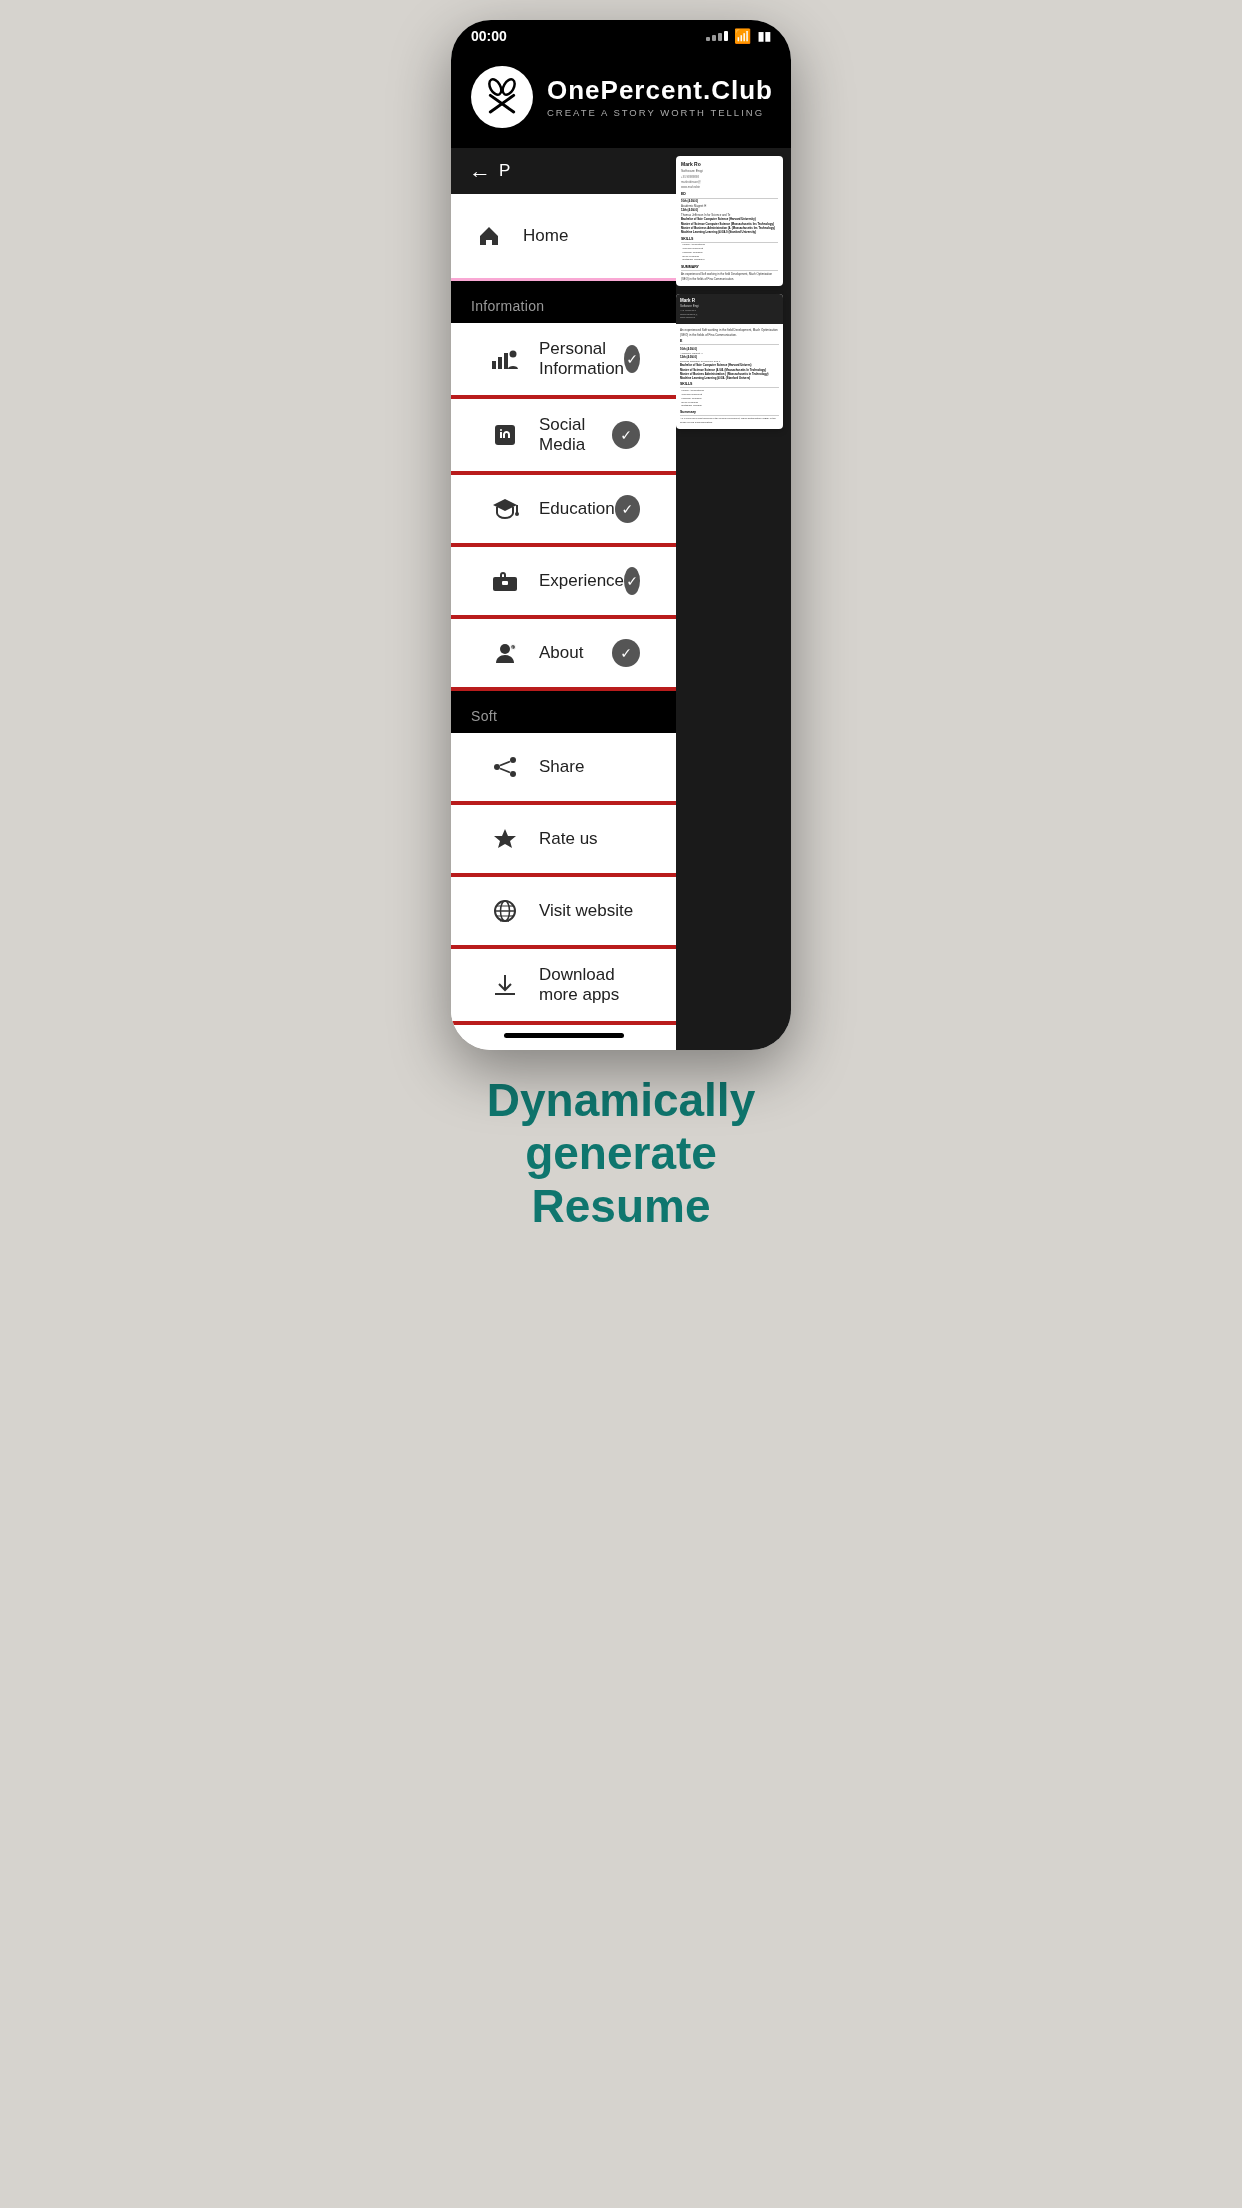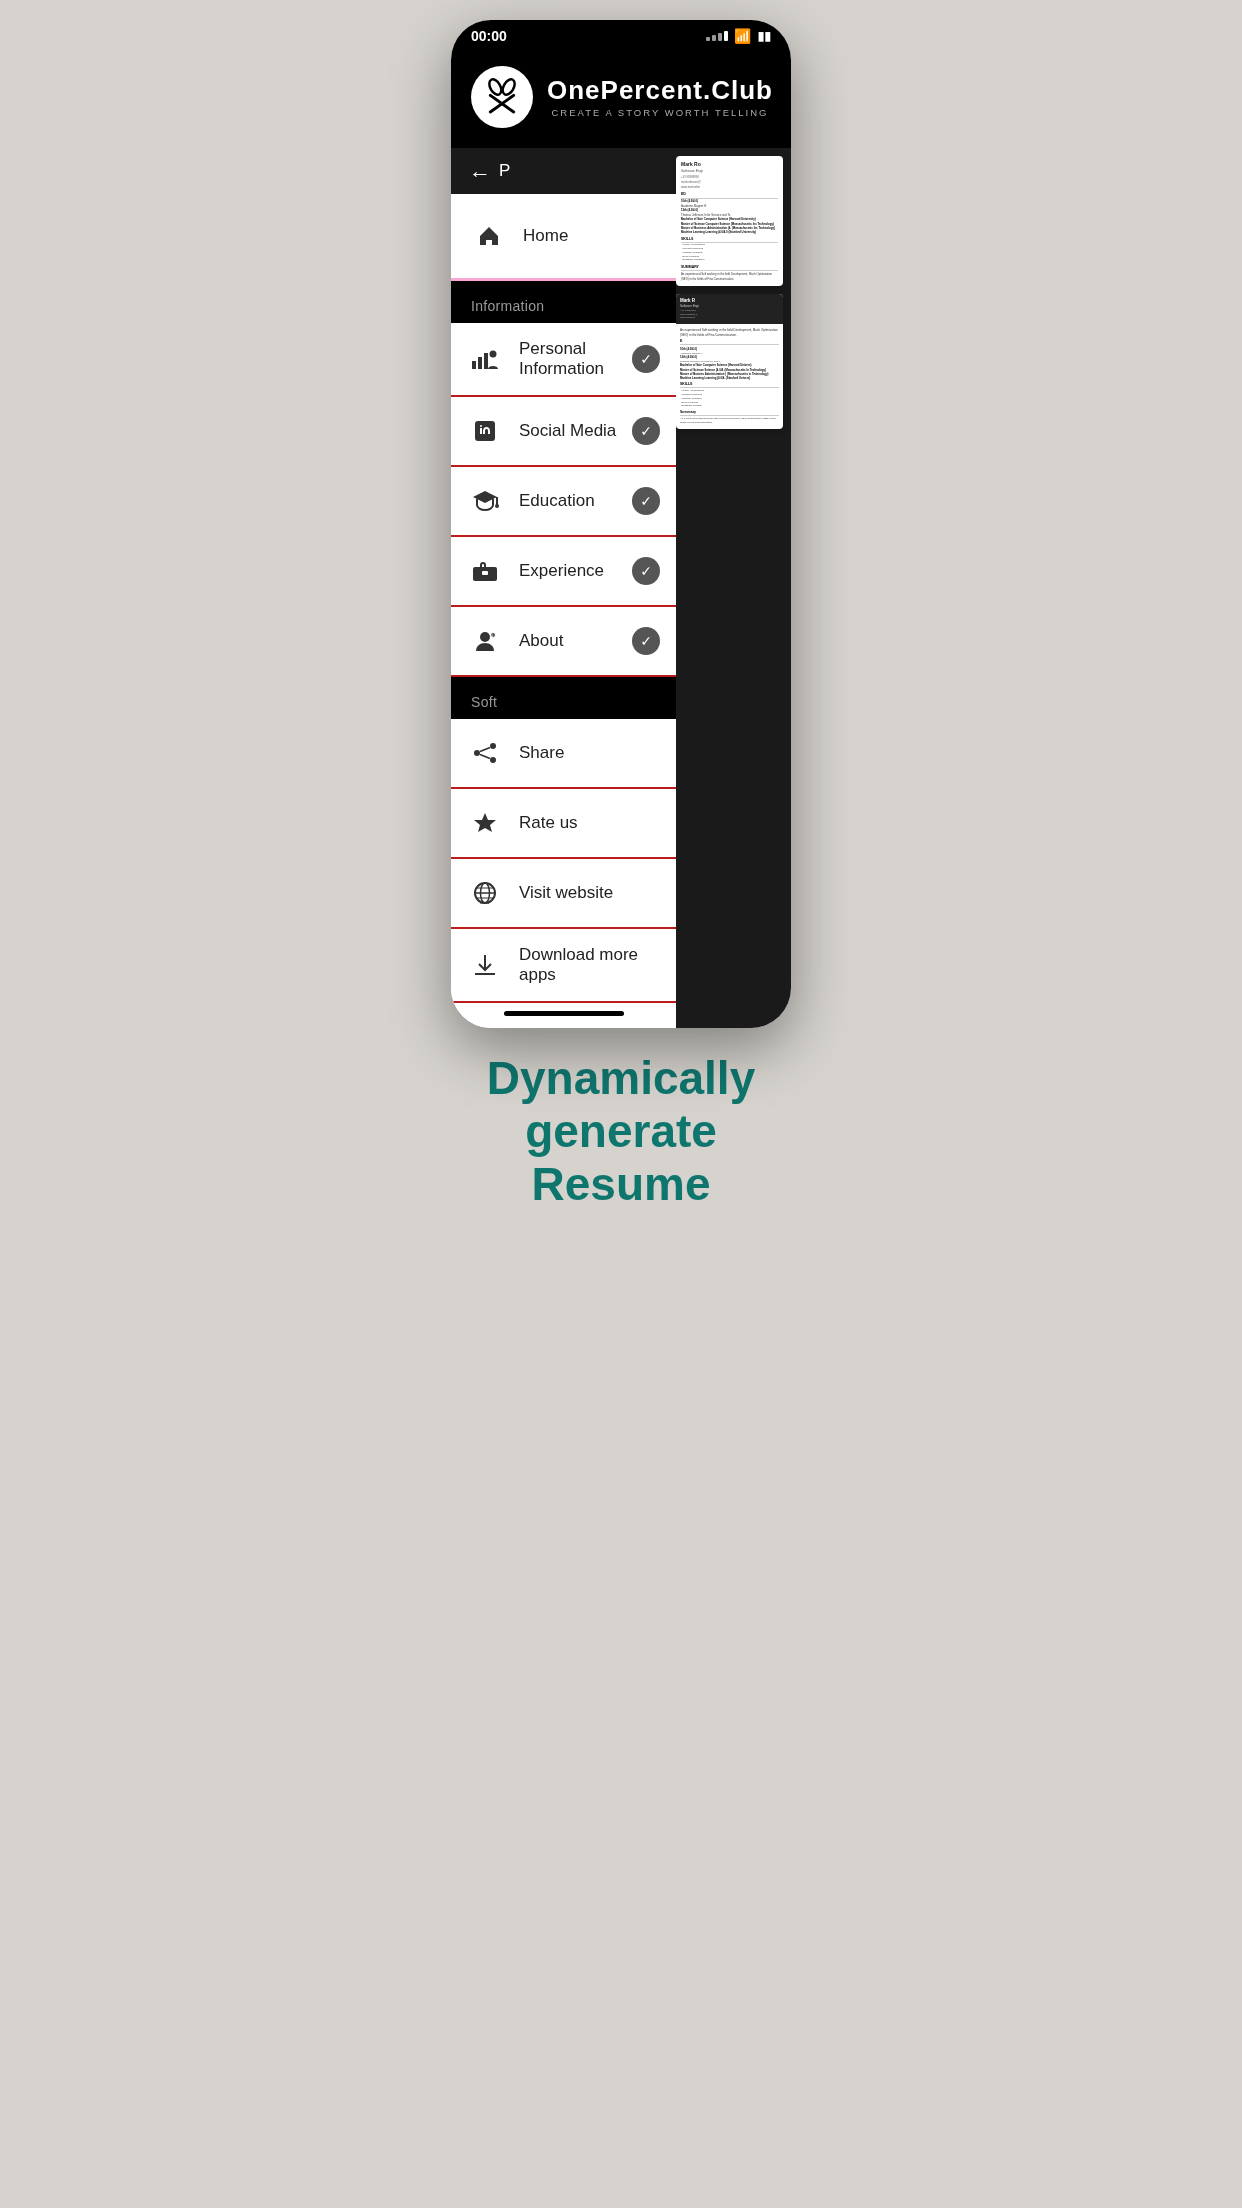--- a/index.html
+++ b/index.html
@@ -57,21 +57,20 @@
       border-radius: 1px;
     }
 
     
     .app-header {
       background: #000;
       padding: 16px 20px 20px 20px;
       display: flex;
       align-items: center;
       gap: 14px;
-      text-align: center;
     }
     .logo-circle {
       width: 62px;
       height: 62px;
       background: #fff;
       border-radius: 50%;
       display: flex;
       align-items: center;
       justify-content: center;
       font-size: 22px;
@@ -121,23 +120,23 @@
     }
     .back-label {
       color: #fff;
       font-size: 17px;
       font-weight: 500;
     }
 
     .nav-item {
       display: flex;
       align-items: center;
-      padding: 16px 16px;
+      padding: 16px 36px;
       background: #fff;
-      border-bottom: 2px solid #b91c1c;
+      border-bottom: 4px solid #b91c1c;
       cursor: pointer;
       position: relative;
     }
 
     .nav-icon {
       width: 36px;
       height: 36px;
       display: flex;
       align-items: center;
       justify-content: center;

